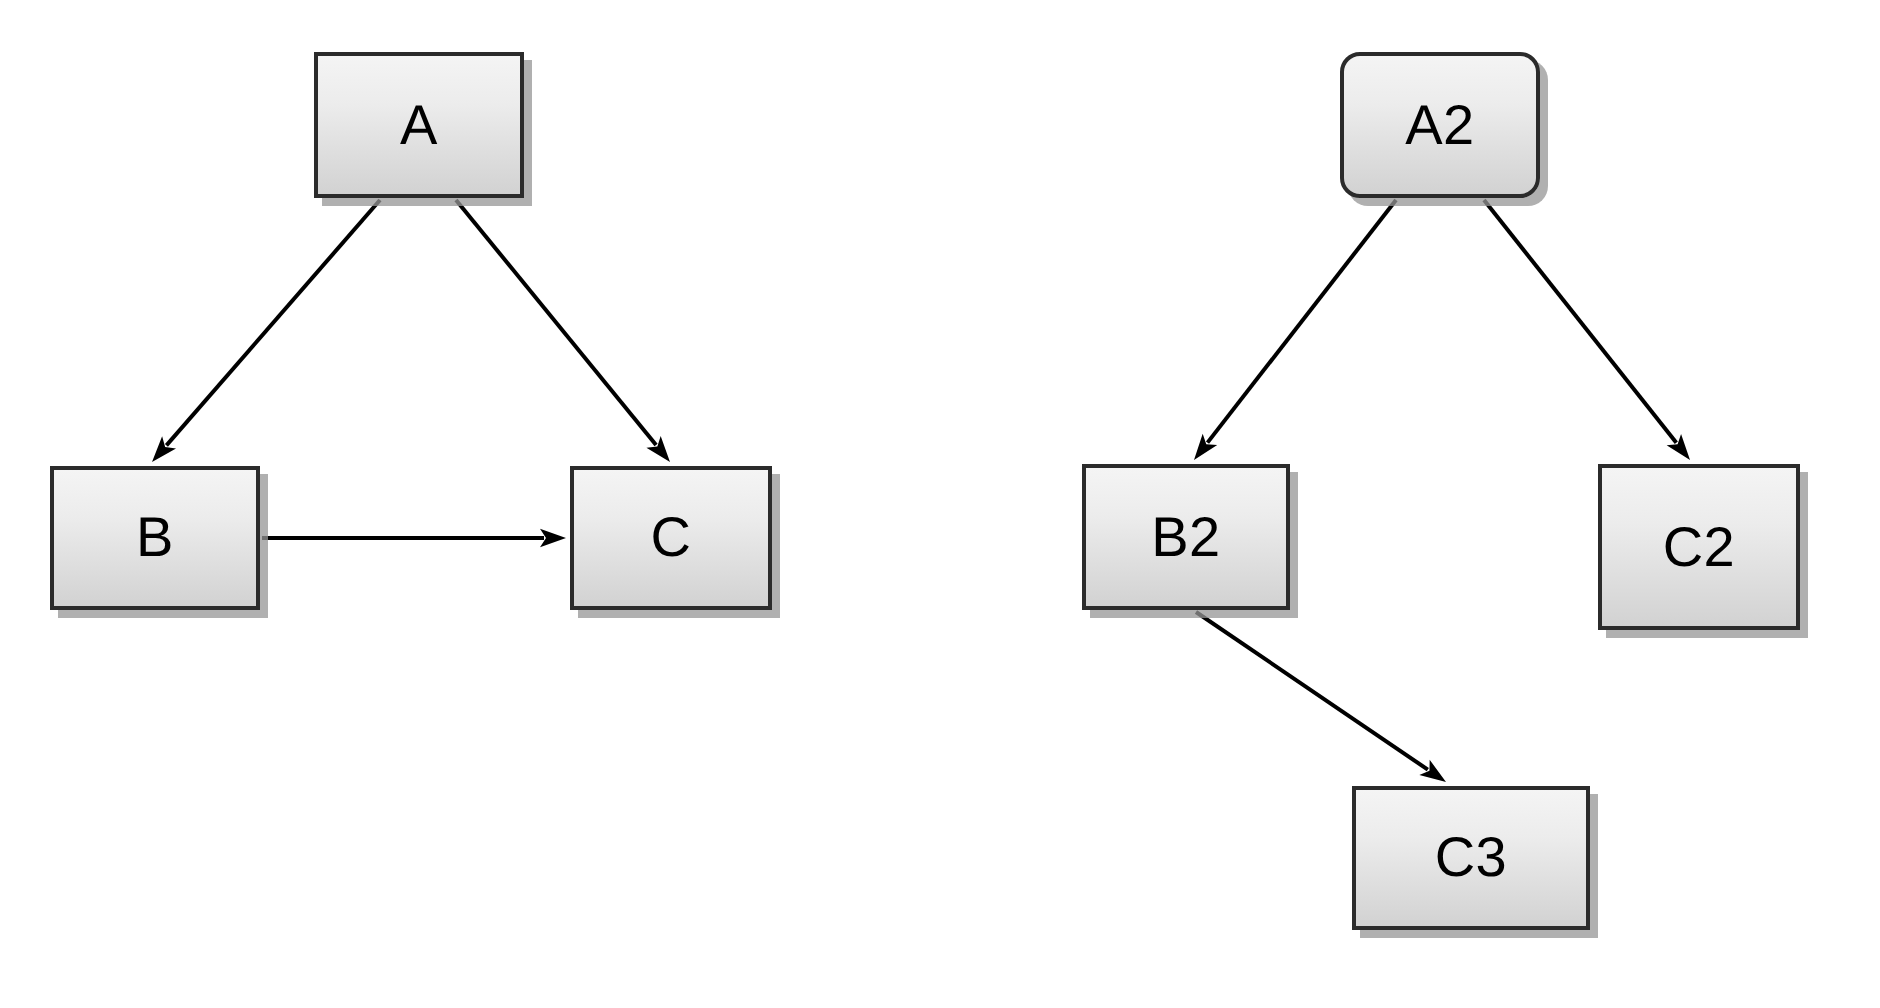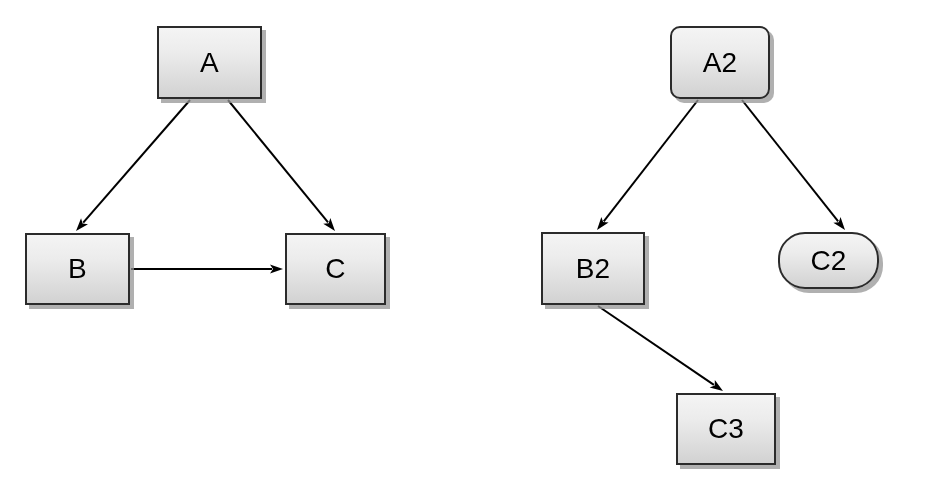--- a/index.html
+++ b/index.html
@@ -86,21 +86,21 @@
       </div>
       <div class="node" style="left: 285px; top: 233px; width: 101px; height: 72px;">
         <span class="node-label">C</span>
       </div>
       <div class="node" style="left: 670px; top: 26px; width: 100px; height: 73px; border-radius: 10px;">
         <span class="node-label">A2</span>
       </div>
       <div class="node" style="left: 541px; top: 232px; width: 104px; height: 73px;">
         <span class="node-label">B2</span>
       </div>
-      <div class="node" style="left: 778px; top: 232px; width: 101px; height: 57px; border-radius: 27px;">
+      <div class="node" style="left: 799px; top: 232px; width: 101px; height: 83px;">
         <span class="node-label">C2</span>
       </div>
-      <div class="node" style="left: 676px; top: 393px; width: 100px; height: 72px;">
+      <div class="node" style="left: 676px; top: 393px; width: 119px; height: 72px;">
         <span class="node-label">C3</span>
       </div>
     </div>
 
 </div>
 
 </body></html>

